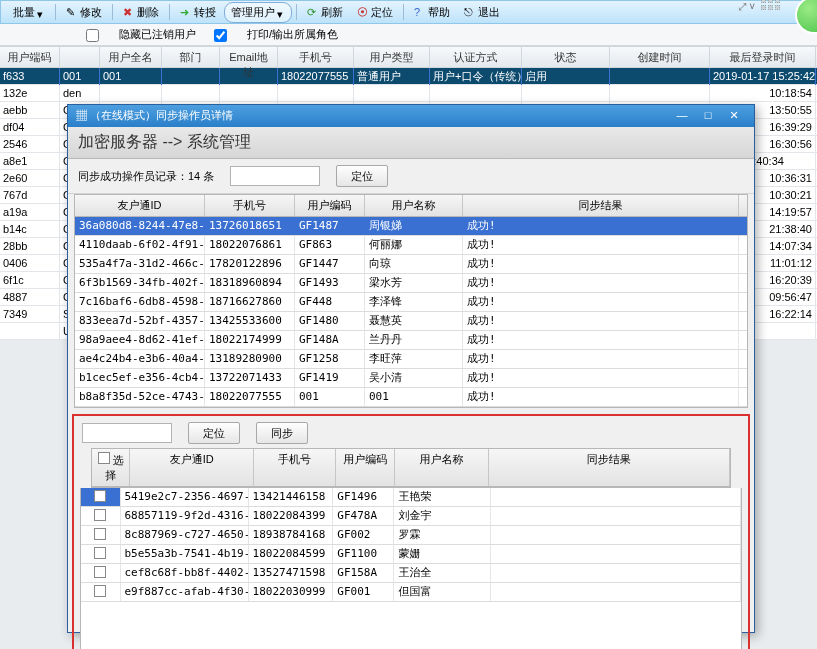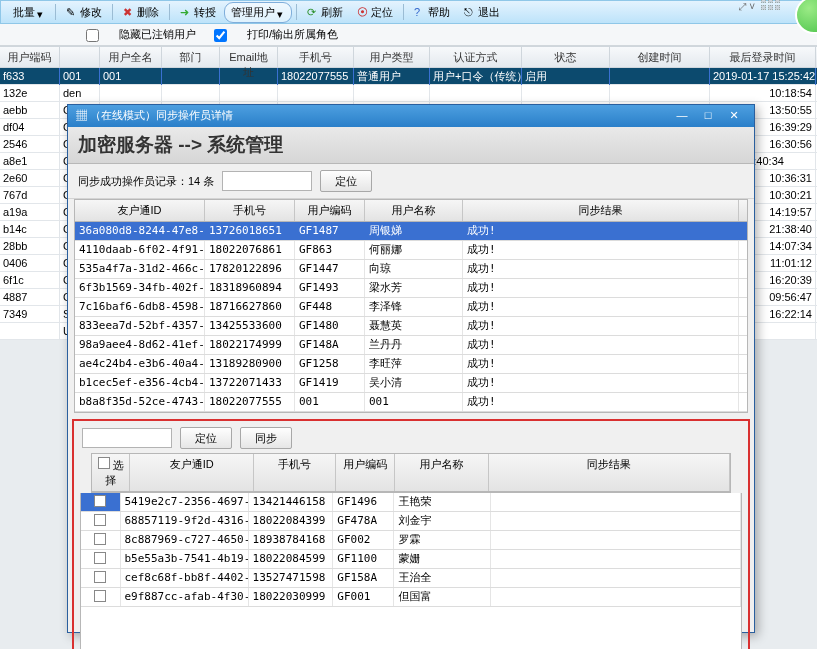--- a/index.html
+++ b/index.html
@@ -16,22 +16,22 @@
 .grid{background:#fff}
 .grow{display:flex;border-bottom:1px solid #e2e6ea;height:17px;align-items:center}
 .gcell{border-right:1px solid #e2e6ea;padding:1px 3px;overflow:hidden;white-space:nowrap;height:17px;line-height:15px}
 .selrow{background:#0c4a6e;color:#fff}
 .selrow .gcell{border-right-color:#3a70d1}
 .dialog{position:absolute;left:67px;top:104px;width:688px;height:529px;background:#f0f0f0;border:1px solid #2a5f9e;box-shadow:3px 3px 10px rgba(0,0,0,.3)}
 .dlgtitle{background:linear-gradient(#4d9fe0,#2a7fc9);color:#fff;padding:3px 8px;display:flex;align-items:flex-start;justify-content:space-between;height:22px}
 .dlgctrls{display:flex;gap:2px}
 .dlgctrls span{width:24px;height:14px;display:flex;align-items:center;justify-content:center;cursor:pointer;color:#fff}
 .dlgbody{padding:0}
-.sect-hdr{background:linear-gradient(#e9e9e9,#d6d6d6);border-bottom:1px solid #b8b8b8;padding:5px 10px;font-size:19px;font-weight:bold;color:#333}
-.bar{padding:6px 10px;display:flex;align-items:center;gap:8px;background:#f0f0f0;border-bottom:1px solid #d4d4d4}
+.sect-hdr{background:linear-gradient(#e9e9e9,#d6d6d6);border-bottom:1px solid #b8b8b8;padding:5px 10px;font-size:16px;font-weight:normal;color:#333}
+.bar{padding:6px 10px;display:flex;align-items:center;gap:16px;background:#f0f0f0;border-bottom:1px solid #d4d4d4}
 .bar input[type=text]{border:1px solid #b3b3b3;padding:2px 4px;width:90px;height:20px}
 .btn{border:1px solid #a8a8a8;background:linear-gradient(#fefefe,#e6e6e6);padding:2px 14px;cursor:pointer;height:22px;border-radius:2px}
 .tbl{border:1px solid #b7b7b7;margin:0 6px}
 .tblh{display:flex;background:linear-gradient(#f6f6f6,#e3e3e3);border-bottom:1px solid #b7b7b7}
 .tblh>div{border-right:1px solid #c6c6c6;padding:3px 4px;text-align:center}
 .tblr{display:flex;border-bottom:1px solid #dcdcdc;background:#fff}
 .tblr>div{border-right:1px solid #e5e5e5;padding:2px 4px;overflow:hidden;white-space:nowrap;font-family:"SimSun",monospace;font-size:11px;height:18px;line-height:14px}
 .tblr.hl{background:#3a70d1;color:#fff}
 .tblr.hl>div{border-right-color:#3a70d1}
 .scroll1{height:190px;overflow:hidden}

